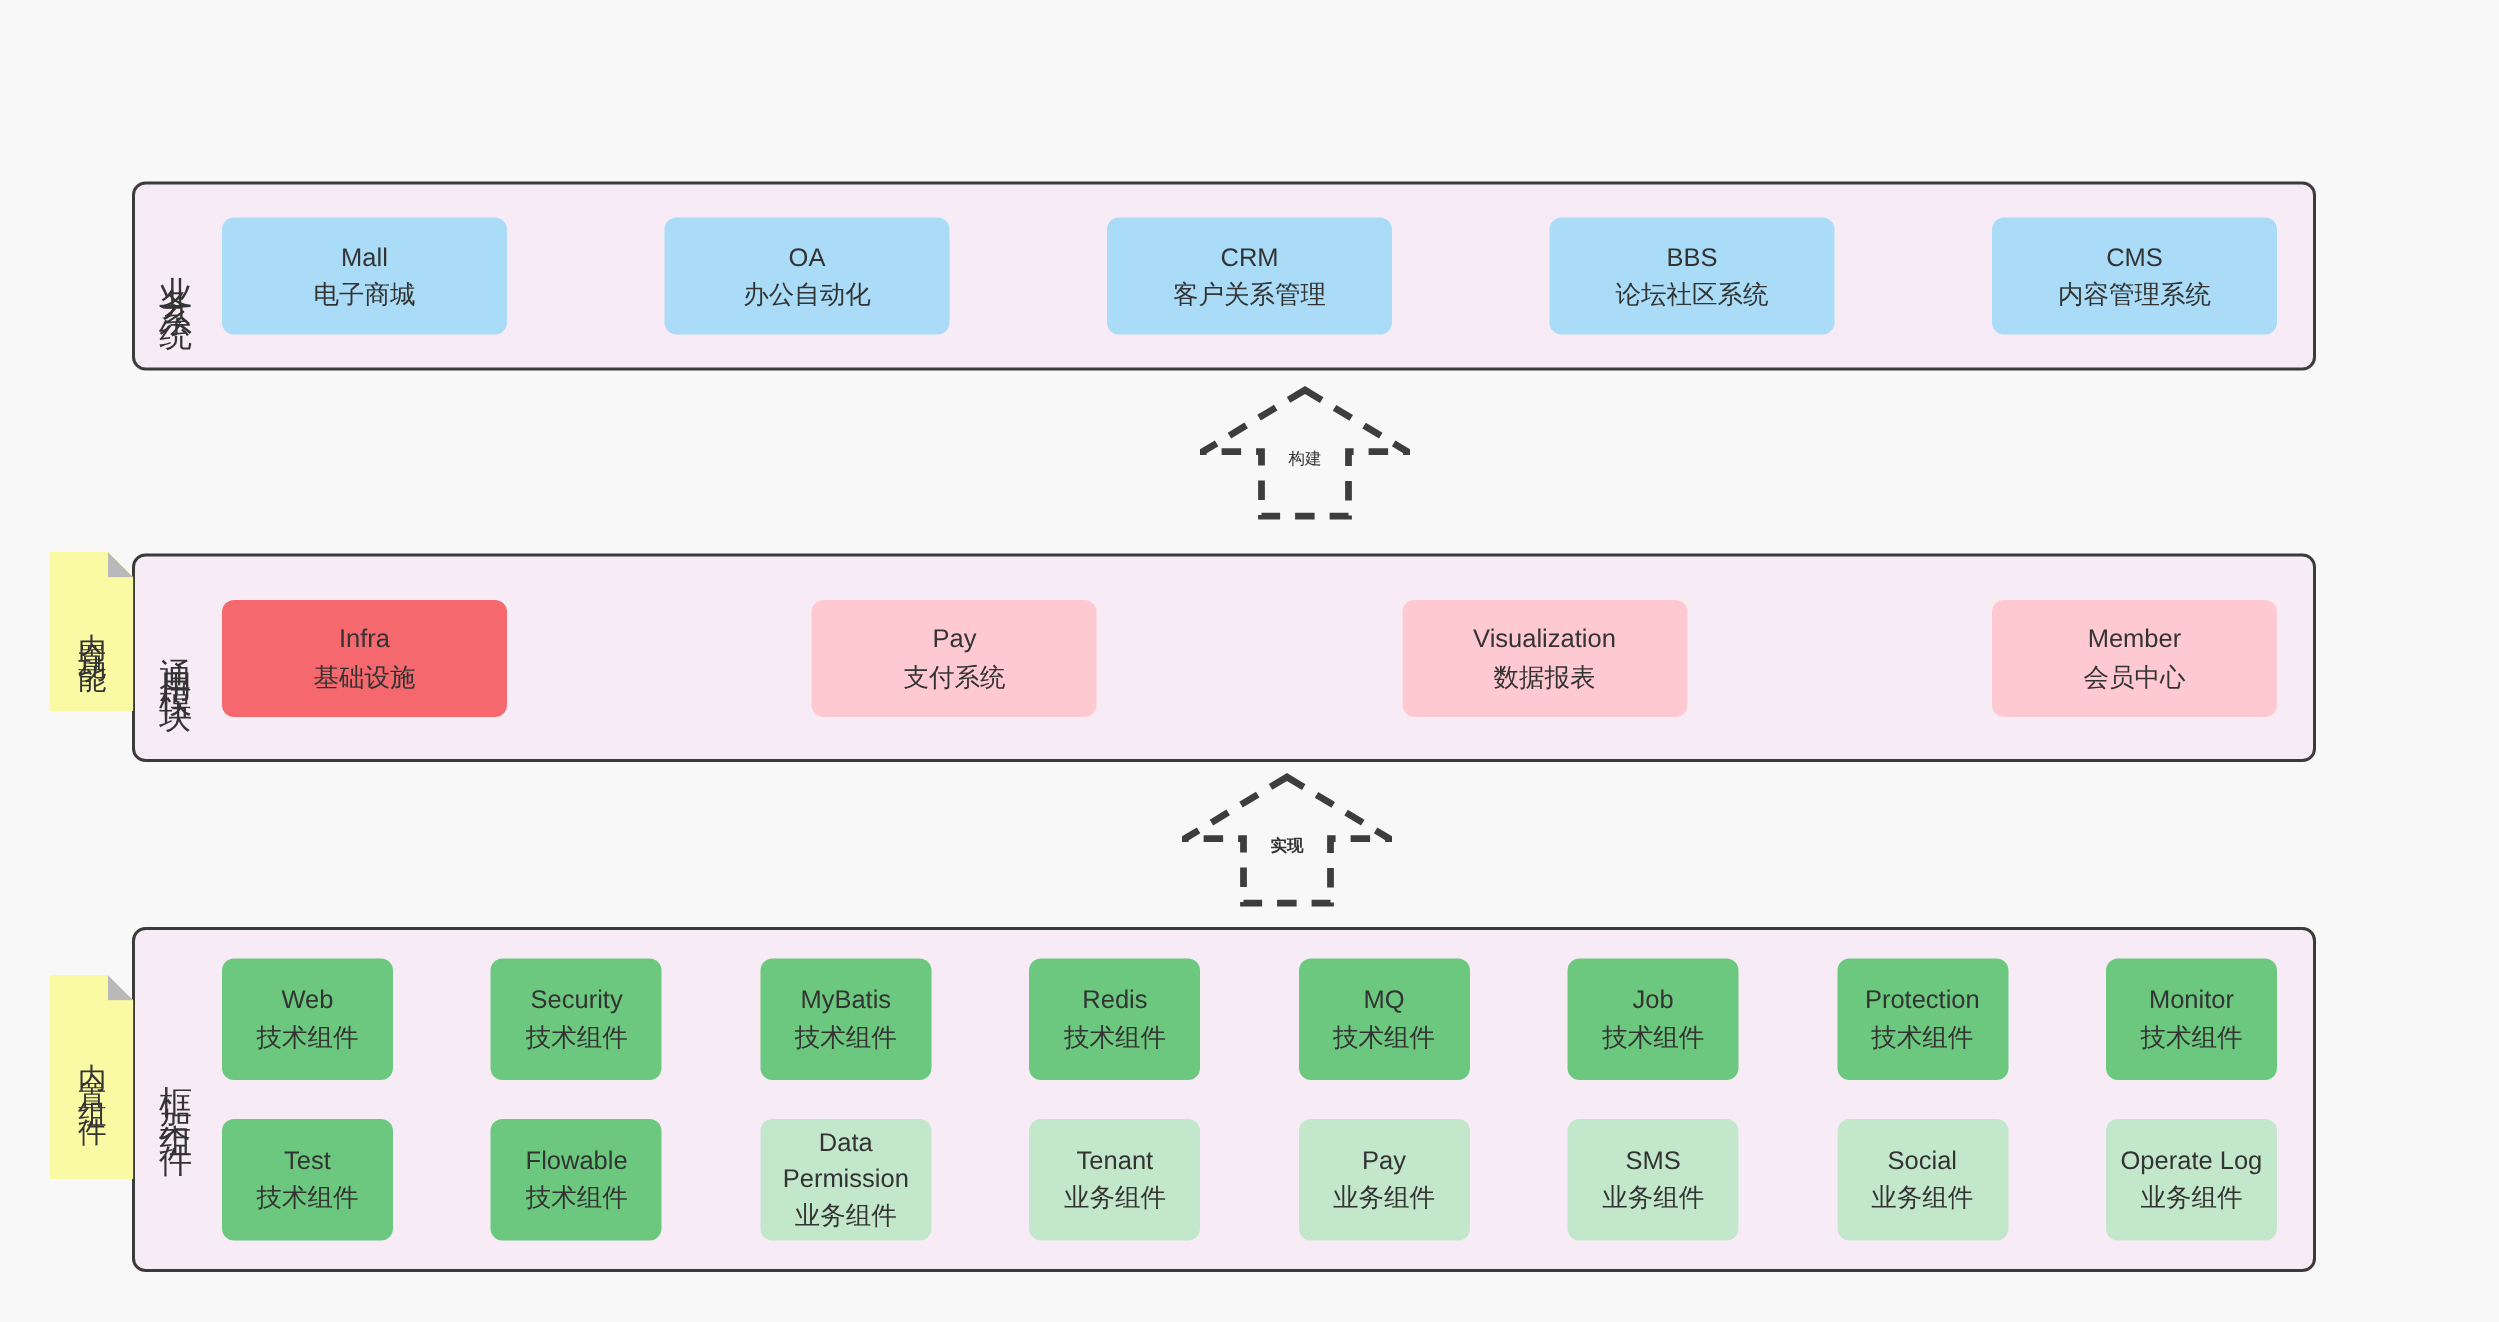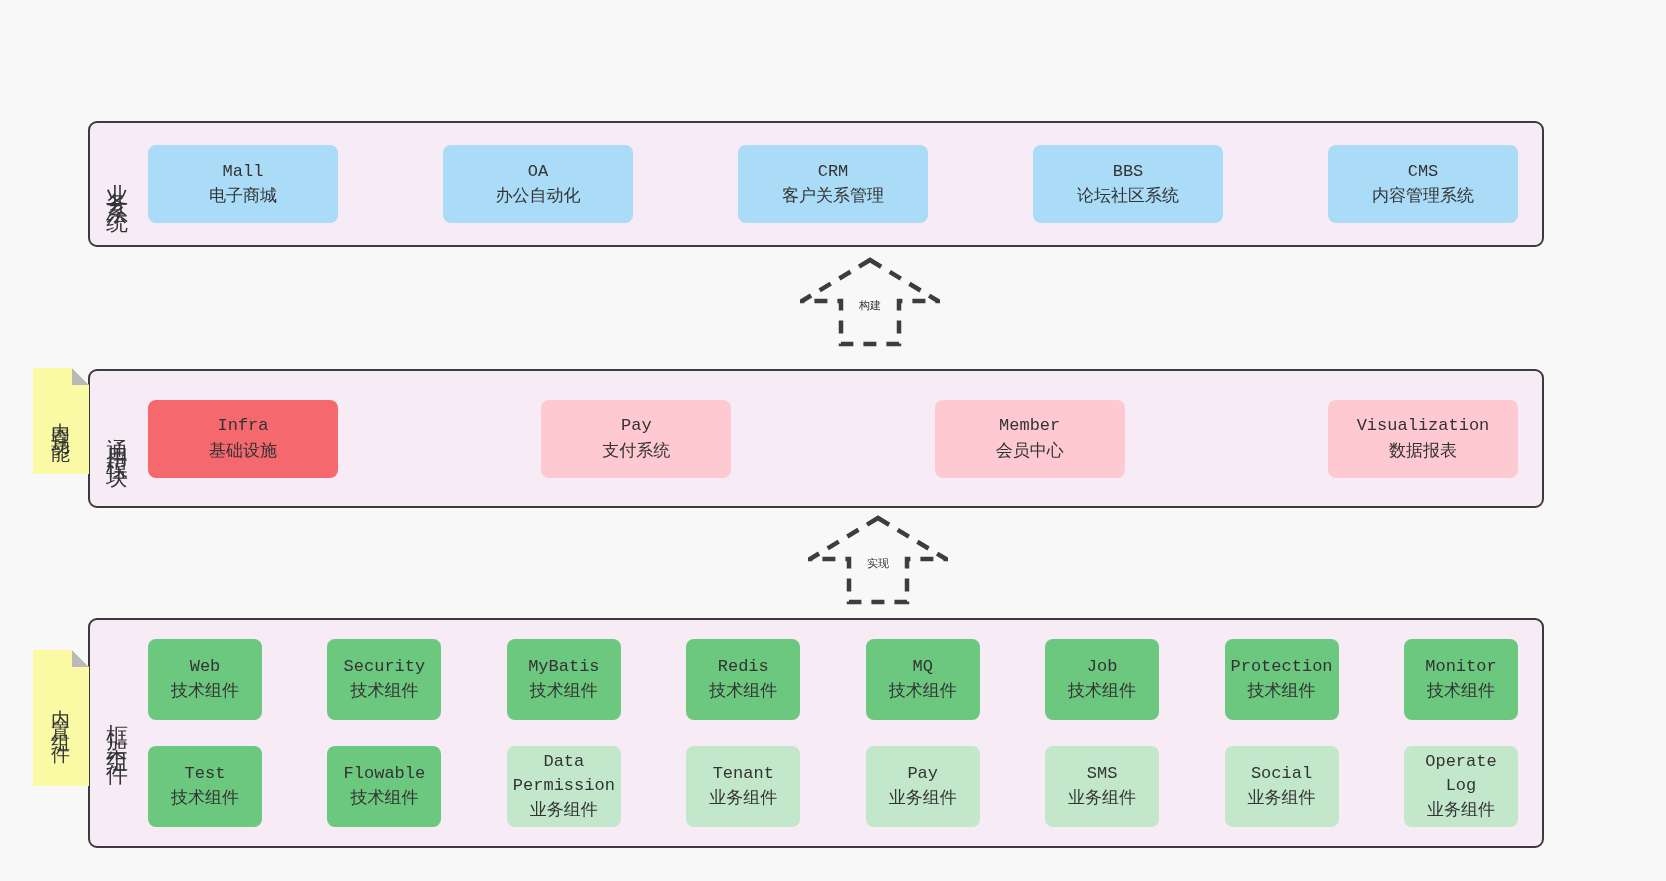--- a/index.html
+++ b/index.html
@@ -18,21 +18,21 @@
   #panel-business{top:121px;height:122px}
   #panel-modules{top:369px;height:135px}
   #panel-components{top:618px;height:226px}
 
   .panel-label{position:absolute;left:16px;top:50%;transform:translateY(-50%);
     writing-mode:vertical-rl;text-orientation:upright;font-size:22px;line-height:1;
     letter-spacing:9px;}
   #panel-components .panel-label{letter-spacing:13px;}
 
   .rows{position:absolute;left:58px;right:24px;top:0;bottom:0;
-        display:flex;flex-direction:column;justify-content:center;gap:26px;font-family:Liberation Mono, monospace;}
+        display:flex;flex-direction:column;justify-content:center;gap:26px;}
   .box-row{display:flex;justify-content:space-between;}
   .box{border-radius:8px;display:flex;flex-direction:column;align-items:center;
        justify-content:center;text-align:center;font-size:17px;line-height:1.5;
        padding:2px 8px;box-sizing:border-box;}
   .cols-6 .box{width:190px;height:78px;}
   .cols-8 .box{width:114px;height:81px;line-height:1.42;text-align:center;}
   .v-blue{background:var(--blue)}
   .v-red{background:var(--red)}
   .v-pink{background:var(--pink)}
   .v-green{background:var(--green)}
@@ -44,21 +44,21 @@
   .sticky::before{content:"";position:absolute;top:0;right:0;width:17px;height:17px;
     background:var(--fold);clip-path:polygon(0 0,100% 100%,0 100%);}
   #sticky-modules{top:368px;height:106px;}
   #sticky-components{top:650px;height:136px;}
   .sticky-label{writing-mode:vertical-rl;text-orientation:upright;font-size:19px;
     line-height:1;letter-spacing:7px;}
   #sticky-components .sticky-label{letter-spacing:12px;}
 
   .arrow{position:absolute;width:140px;height:92px;}
   #arrow-build{left:800px;top:256px;}
-  #arrow-implement{left:808px;top:514px;}
+  #arrow-implement{left:788px;top:514px;font-weight:bold;}
   .arrow svg{display:block}
   .arrow-label{position:absolute;left:50%;top:42px;transform:translateX(-50%);
     background:var(--background);padding:0 3px;font-size:11px;white-space:nowrap;}
 </style>
 </head>
 <body>
 
 <div class="canvas">
 
   <div class="panel cols-6" id="panel-business">
@@ -102,26 +102,26 @@
         <div class="box-row">
           <div class="box v-red">
             <div class="box-name">Infra</div>
             <div class="box-sub">基础设施</div>
           </div>
           <div class="box v-pink">
             <div class="box-name">Pay</div>
             <div class="box-sub">支付系统</div>
           </div>
           <div class="box v-pink">
+            <div class="box-name">Visualization</div>
+            <div class="box-sub">数据报表</div>
+          </div>
+          <div class="box v-pink">
             <div class="box-name">Member</div>
             <div class="box-sub">会员中心</div>
-          </div>
-          <div class="box v-pink">
-            <div class="box-name">Visualization</div>
-            <div class="box-sub">数据报表</div>
           </div>
         </div>
       </div>
   </div>
   <div class="sticky" id="sticky-modules">
     <span class="sticky-label">内置功能</span>
   </div>
 
   <div class="arrow" id="arrow-implement">
     <svg viewBox="0 0 140 92" width="140" height="92">

